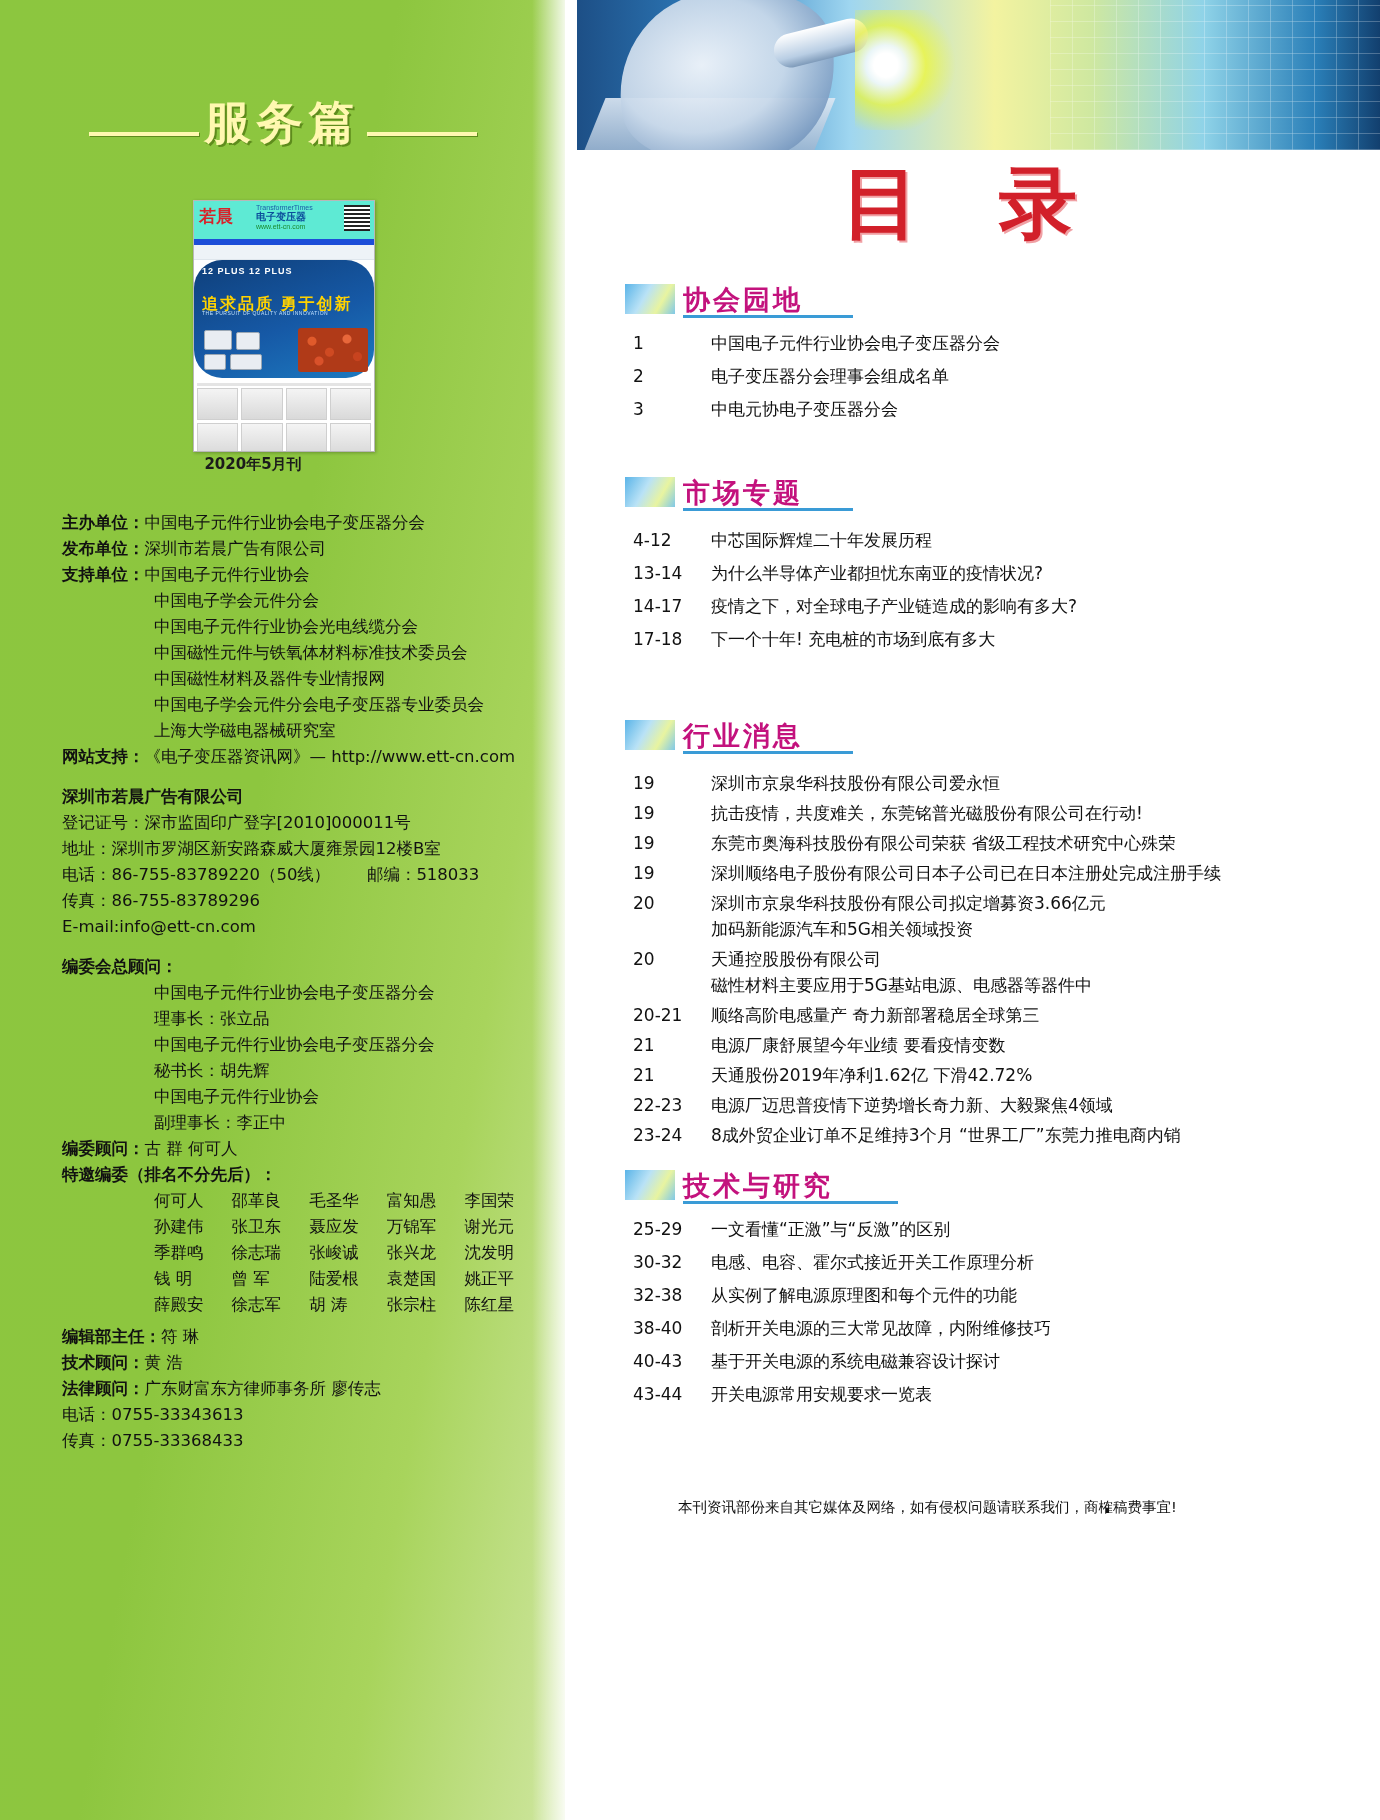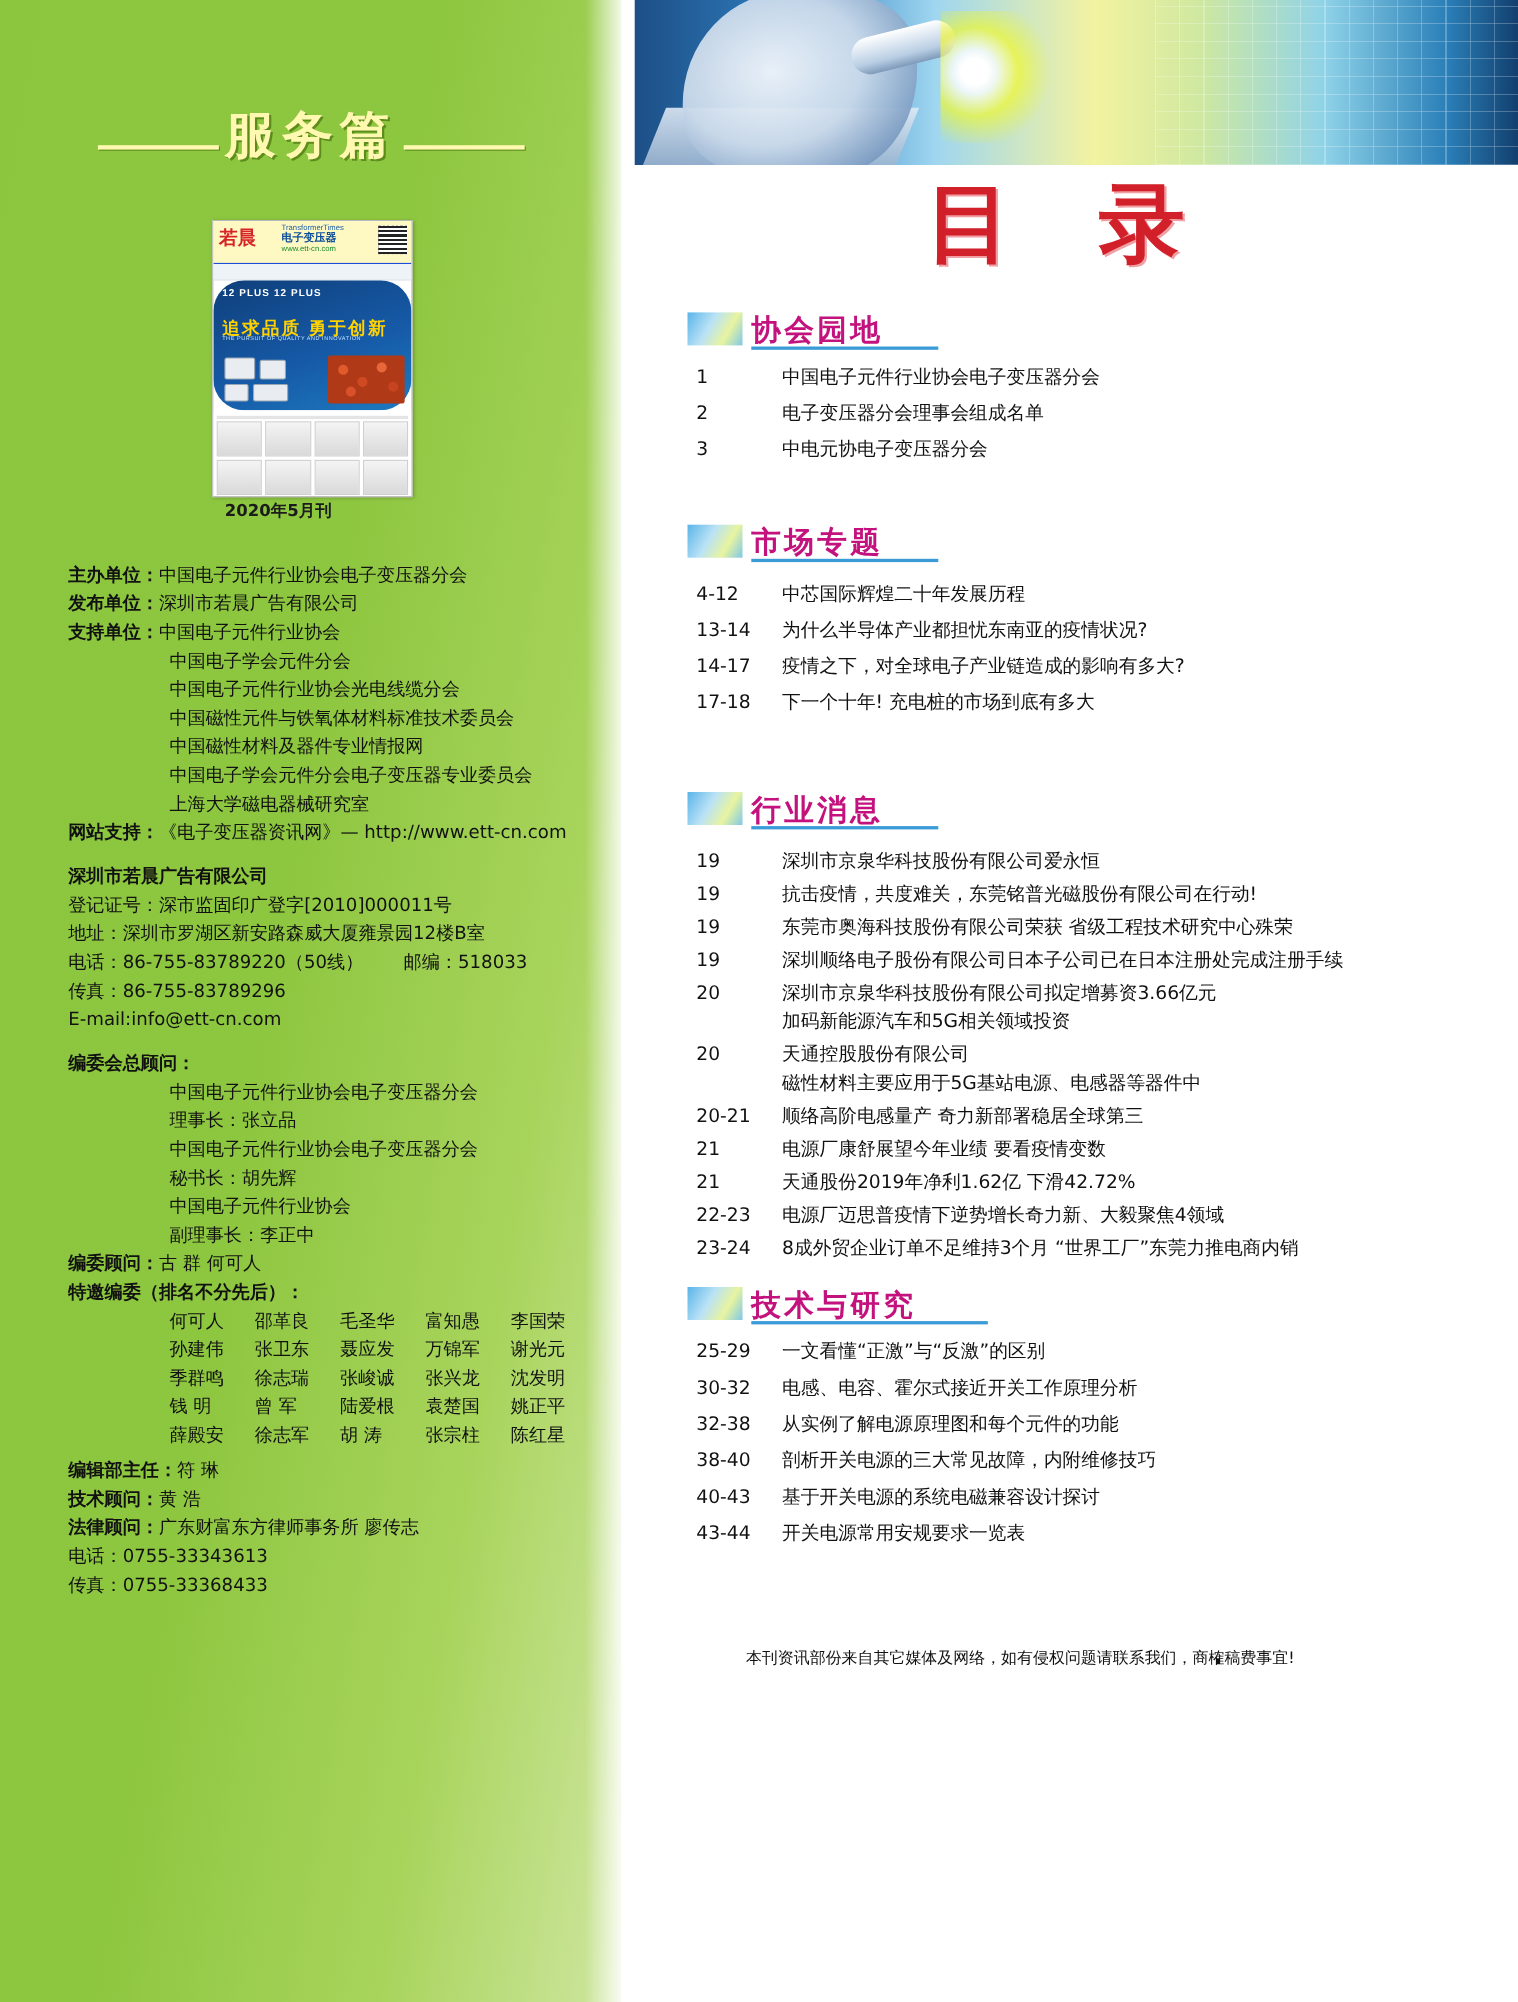--- a/index.html
+++ b/index.html
@@ -30,21 +30,21 @@
   .title-rule{
     display:inline-block;width:110px;height:4px;background:#fff8b0;
     vertical-align:middle;margin:0 6px;box-shadow:1px 1px 0 #5e8c1c;
   }
   
   #cover{
     position:absolute;left:193px;top:200px;width:180px;height:250px;
     background:#ffffff;border:1px solid #b8b8b8;overflow:hidden;
     box-shadow:1px 1px 3px rgba(0,0,0,.25);
   }
-  #cover .cov-head{height:38px;background:#fef9c3;border-bottom:1px solid #1d4ed8;position:relative;}
+  #cover .cov-head{height:38px;background:#5eead4;border-bottom:6px solid #1d4ed8;position:relative;}
   #cover .cov-logo{position:absolute;left:5px;top:4px;font-size:17px;font-weight:bold;color:#d8232a;font-family:"DejaVu Sans",sans-serif;}
   #cover .cov-brand{position:absolute;left:62px;top:2px;font-size:7px;color:#1b5ea8;line-height:9px;font-family:"Liberation Sans",sans-serif;}
   #cover .cov-brand b{font-size:10px;color:#0b4d9b;}
   #cover .cov-brand .grn{color:#1a8a2e;}
   #cover .cov-qr{position:absolute;right:4px;top:4px;width:26px;height:26px;background:
      repeating-linear-gradient(0deg,#222 0 2px,#fff 2px 4px),
      repeating-linear-gradient(90deg,#222 0 2px,transparent 2px 4px);}
   #cover .cov-strip{height:14px;background:#eef3f7;border-bottom:1px solid #dfe6ec;}
   #cover .cov-mid{height:118px;background:linear-gradient(160deg,#0f3f7a 0%,#1659a6 55%,#1d7ac0 100%);position:relative;border-radius:28px;}
   #cover .cov-mid .cm-t{position:absolute;left:8px;top:6px;color:#fff;font-size:9px;font-weight:bold;letter-spacing:1px;}

